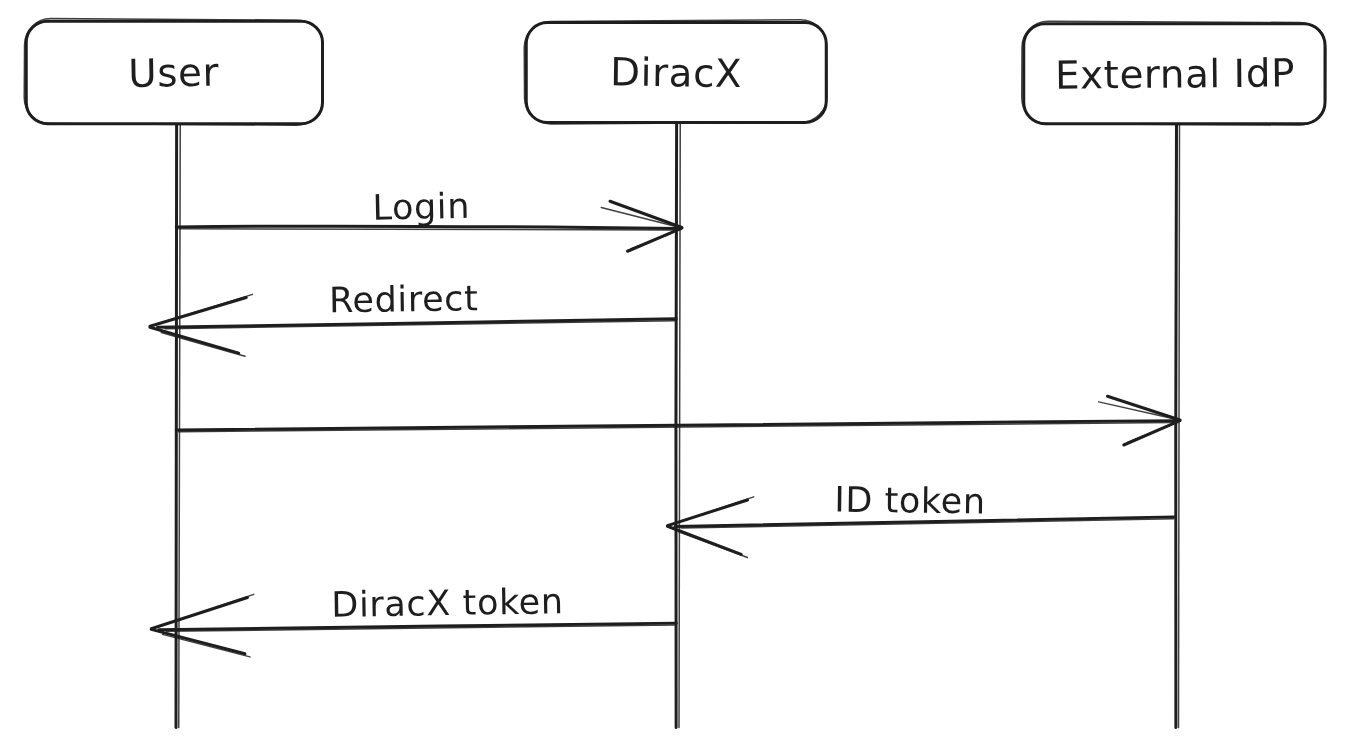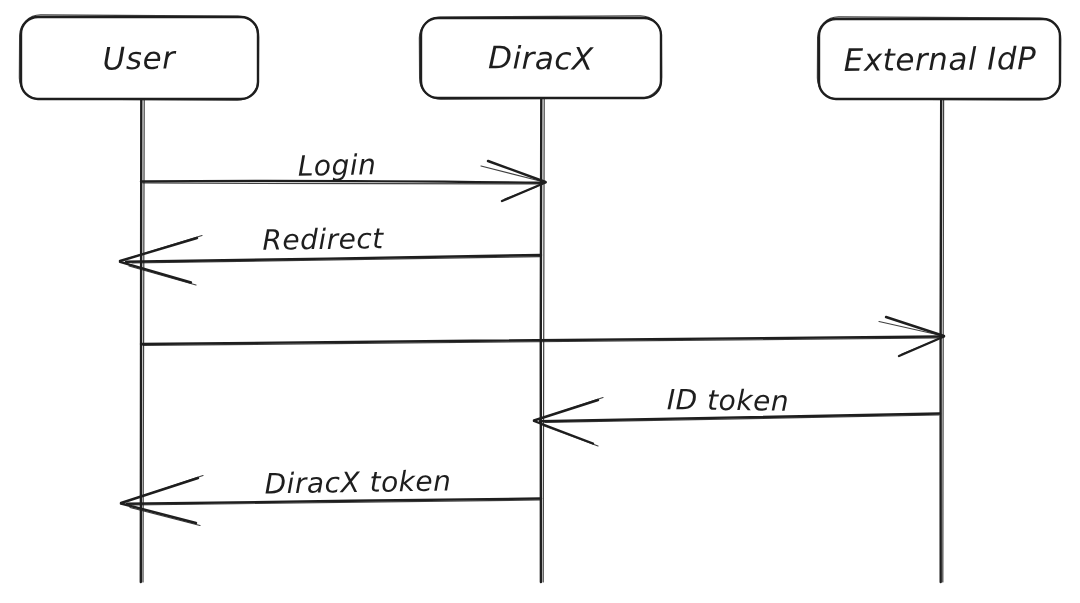--- a/index.html
+++ b/index.html
@@ -7,21 +7,20 @@
     padding: 0;
     background: #ffffff;
     width: 1080px;
     height: 603px;
     overflow: hidden;
   }
   #canvas-wrap {
     width: 1080px;
     height: 603px;
     background: #ffffff;
-    font-style: italic;
   }
   svg { display: block; }
   .sk {
     stroke: #1e1e1e;
     fill: none;
     stroke-linecap: round;
     stroke-linejoin: round;
   }
   .p1 { stroke-width: 2.4; }
   .p2 { stroke-width: 1.2; opacity: 0.85; }

